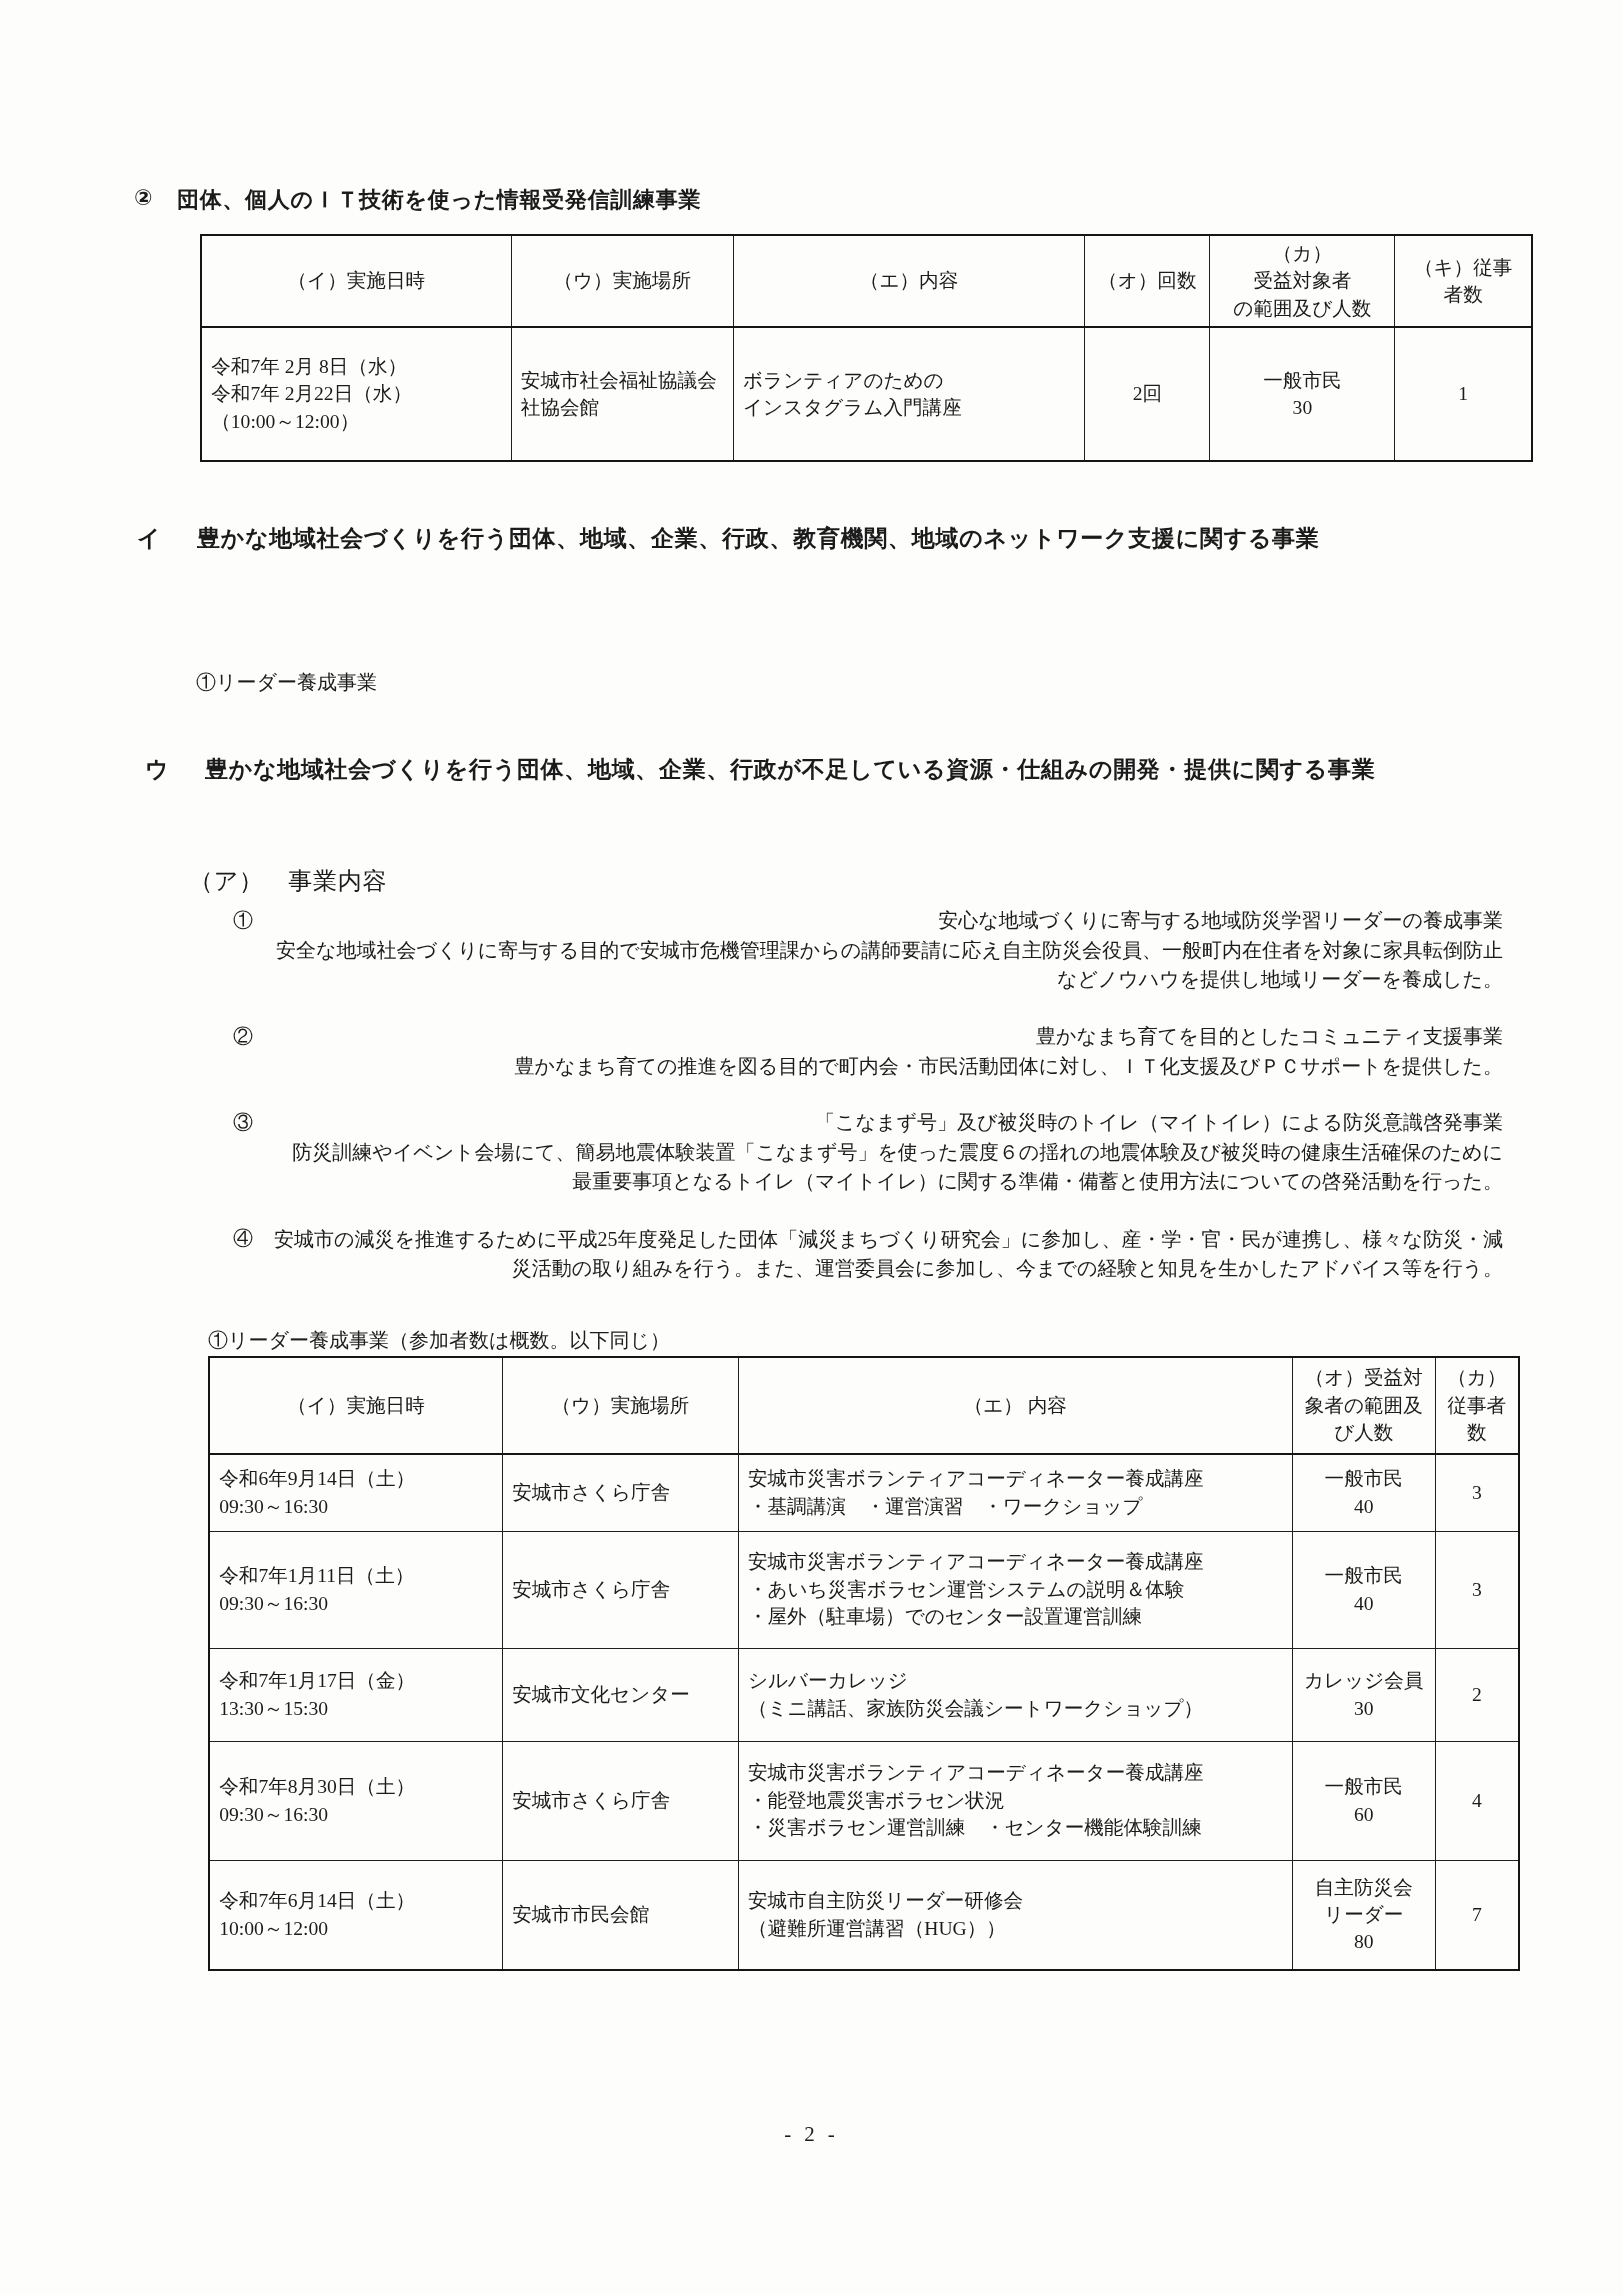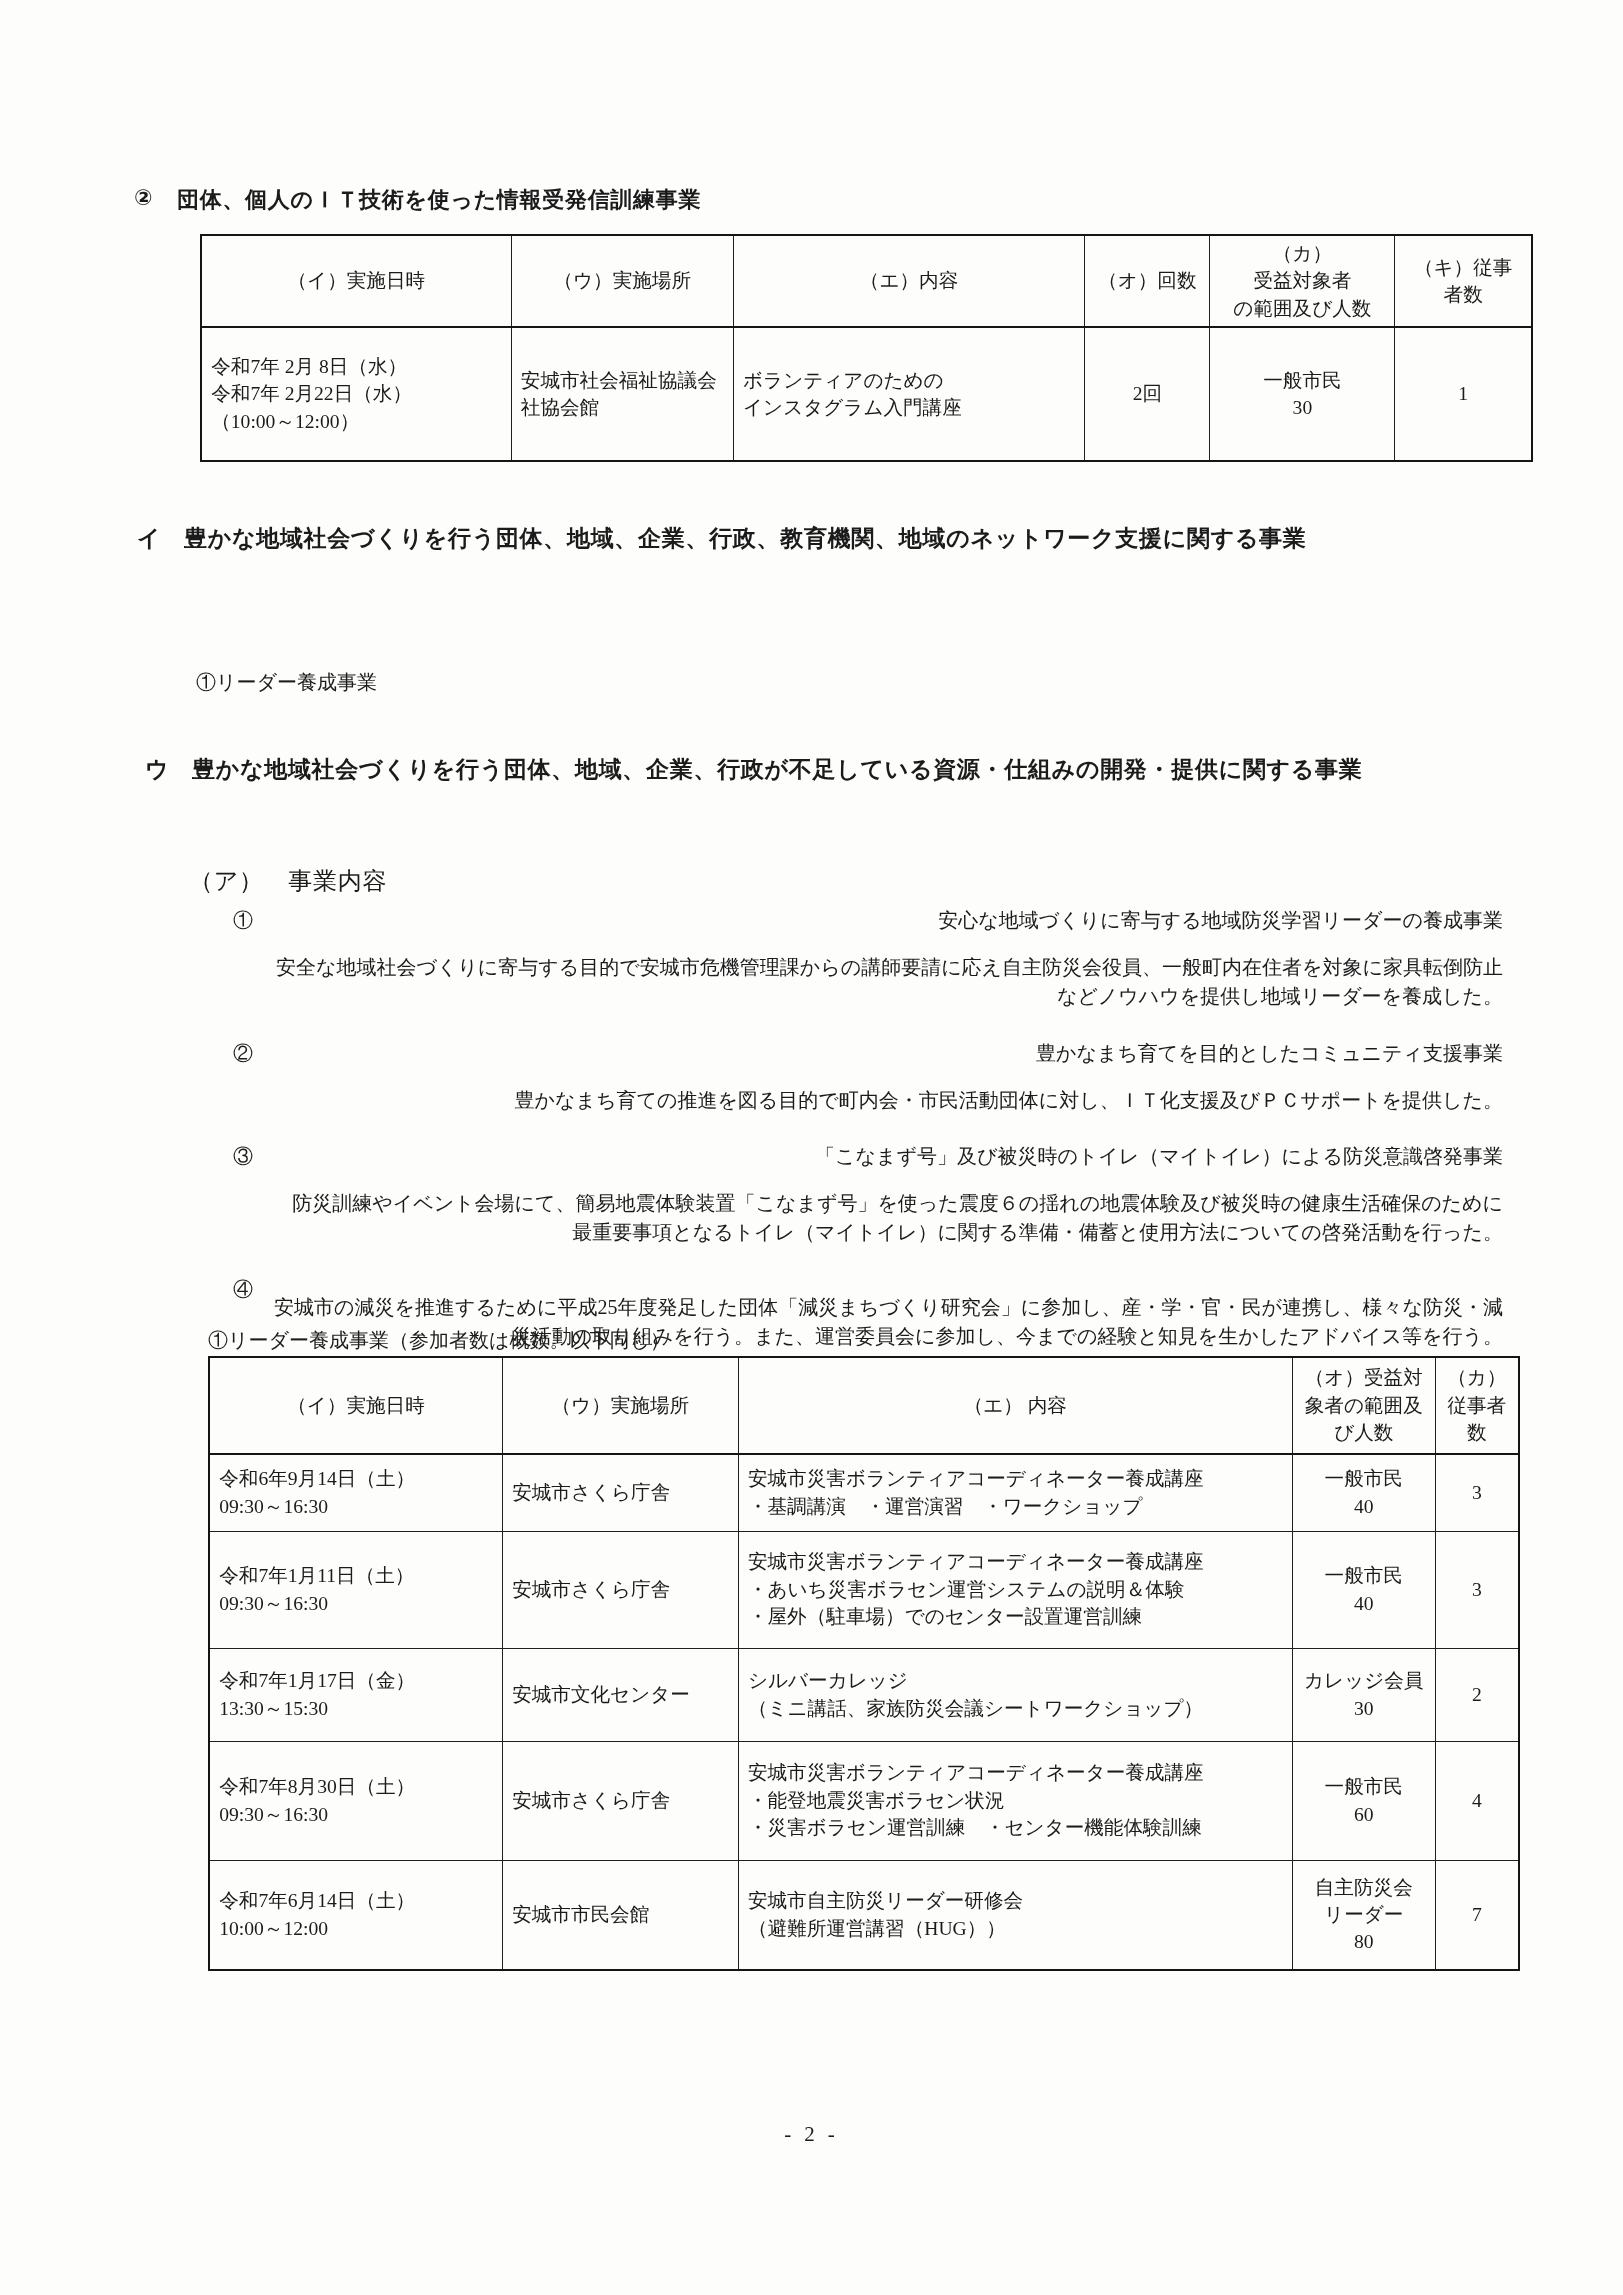--- a/index.html
+++ b/index.html
@@ -21,21 +21,21 @@
   .sec-heading{
     position:absolute;
     display:flex;
     font-family:"Liberation Sans","DejaVu Sans",sans-serif;
     font-weight:bold;
     font-size:23px;
     line-height:1.6;
     letter-spacing:0.7px;
   }
   .sec-heading .sec-num{flex:0 0 47px;}
-  .sec-heading .sec-text{flex:1;}
+  .sec-heading .sec-text{flex:1;margin-left:13px;}
 
   #heading2{
     position:absolute;left:134px;top:185px;
     display:flex;
     font-family:"Liberation Sans","DejaVu Sans",sans-serif;
     font-weight:bold;
     font-size:22px;letter-spacing:0.7px;
   }
   #heading2 .sec-num{flex:0 0 43px;}
 
@@ -52,21 +52,21 @@
   }
 
   
   #items{
     position:absolute;left:233px;top:906px;width:1270px;
     font-size:20px;line-height:1.45;
   }
   .item{display:flex;margin-bottom:27.5px;}
   .item-num{flex:0 0 41px;}
   .item-content{flex:1;text-align:right;}
-  .item-body{margin-top:18px;}
+  .item-body{margin-top:1px;}
 
   
   table{
     border-collapse:collapse;
     table-layout:fixed;
     background:#fdfdfc;
   }
   th,td{
     border:1.3px solid #1f1f1f;
     padding:3.9px 9.2px;

